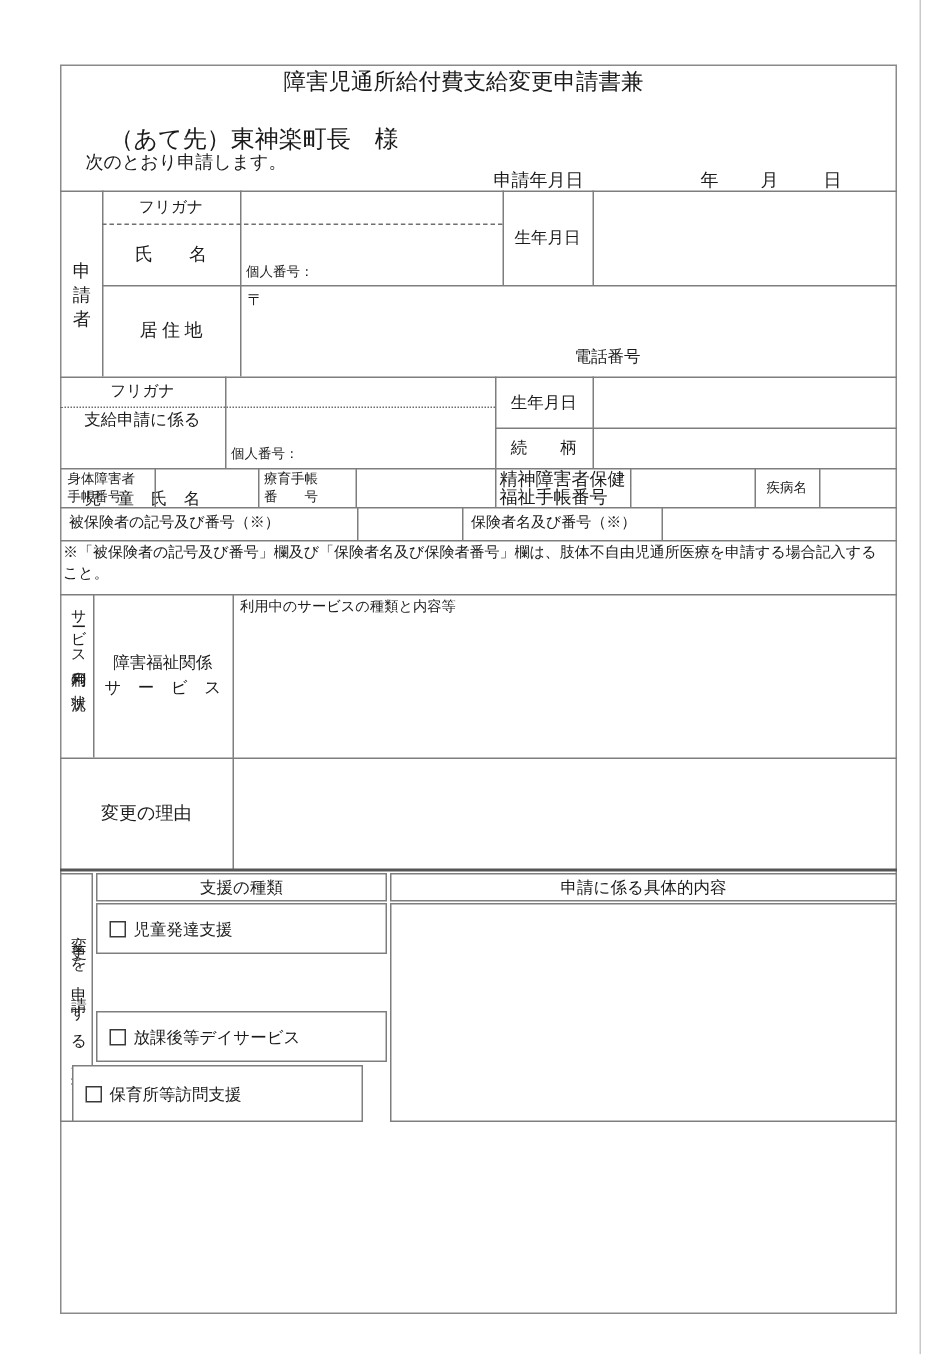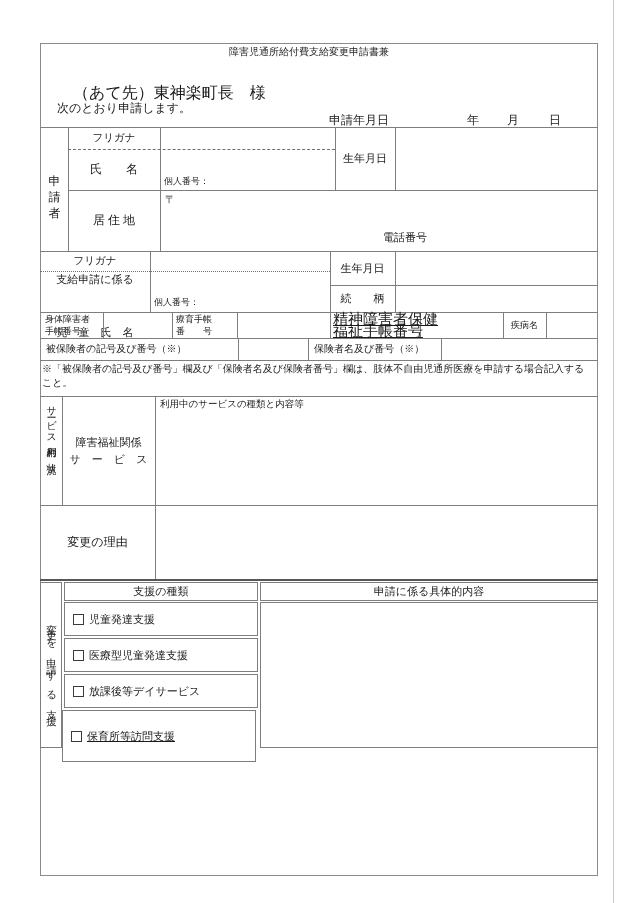--- a/index.html
+++ b/index.html
@@ -24,21 +24,21 @@
 </head>
 <body>
 
 <div id="page">
 
   <div class="pageedge" style="left:613px;top:0;width:1px;height:903px;"></div>
 
 
   <div class="outer" style="left:40px;top:43px;width:558px;height:833px;"></div>
 
-  <div class="abs ctr" style="left:40px;top:45px;width:538px;font-size:10px;">障害児通所給付費支給変更申請書兼</div>
+  <div class="abs ctr" style="left:40px;top:45px;width:538px;font-size:15px;">障害児通所給付費支給変更申請書兼</div>
   <div class="abs" style="left:73px;top:83px;font-size:16px;">（あて先）東神楽町長　様</div>
   <div class="abs" style="left:57px;top:100px;font-size:12px;">次のとおり申請します。</div>
   <div class="abs" style="left:329px;top:112px;font-size:12px;">申請年月日</div>
   <div class="abs" style="left:467px;top:112px;font-size:12px;">年</div>
   <div class="abs" style="left:507px;top:112px;font-size:12px;">月</div>
   <div class="abs" style="left:549px;top:112px;font-size:12px;">日</div>
 
   <div class="ln" style="left:40px;top:127px;width:558px;height:1px;"></div>
   <div class="ln" style="left:68px;top:127px;width:1px;height:124px;"></div>
   <div class="ln" style="left:160px;top:127px;width:1px;height:124px;"></div>
@@ -79,21 +79,21 @@
   <div class="ln" style="left:330px;top:312px;width:1px;height:26px;"></div>
   <div class="ln" style="left:420px;top:312px;width:1px;height:26px;"></div>
   <div class="ln" style="left:503px;top:312px;width:1px;height:26px;"></div>
   <div class="ln" style="left:546px;top:312px;width:1px;height:26px;"></div>
   <div class="ln" style="left:40px;top:338px;width:558px;height:1px;"></div>
 
   <div class="abs pre" style="left:45px;top:313px;font-size:9px;line-height:12px;">身体障害者
 手帳番号</div>
   <div class="abs pre" style="left:176px;top:313px;font-size:9px;line-height:12px;">療育手帳
 番　　号</div>
-  <div class="abs pre" style="left:333px;top:313px;font-size:15px;line-height:12px;text-decoration:underline;">精神障害者保健
+  <div class="abs pre" style="left:333px;top:313px;font-size:12px;line-height:12px;">精神障害者保健
 福祉手帳番号</div>
   <div class="abs ctr" style="left:503px;top:312px;width:43px;height:26px;font-size:9px;">疾病名</div>
 
   <div class="ln" style="left:238px;top:338px;width:1px;height:22px;"></div>
   <div class="ln" style="left:308px;top:338px;width:1px;height:22px;"></div>
   <div class="ln" style="left:441px;top:338px;width:1px;height:22px;"></div>
   <div class="ln" style="left:40px;top:360px;width:558px;height:1px;"></div>
 
   <div class="abs" style="left:46px;top:338px;font-size:10px;line-height:22px;">被保険者の記号及び番号（※）</div>
   <div class="abs" style="left:42px;top:362px;width:552px;font-size:10px;line-height:13.5px;">※「被保険者の記号及び番号」欄及び「保険者名及び保険者番号」欄は、肢体不自由児通所医療を申請する場合記入すること。</div>
@@ -118,27 +118,23 @@
   <div class="cell vwrap" style="left:40px;top:582px;width:22px;height:166px;">
     <span class="vtext" style="font-size:10.5px;letter-spacing:7px;">変更を申請する支援</span>
   </div>
   <div class="cell ctr" style="left:64px;top:582px;width:194px;height:19px;font-size:11px;">支援の種類</div>
   <div class="cell ctr" style="left:260px;top:582px;width:338px;height:19px;font-size:11px;">申請に係る具体的内容</div>
 
   <div class="cell cbrow" style="left:64px;top:602px;width:194px;height:34px;">
     <span class="cb"></span>
     <span>児童発達支援</span>
   </div>
-  <div class="cell cbrow" style="left:64px;top:638px;width:194px;height:34px;">
-    <span class="cb"></span>
-    <span>医療型児童発達支援</span>
-  </div>
   <div class="cell cbrow" style="left:64px;top:674px;width:194px;height:34px;">
     <span class="cb"></span>
     <span>放課後等デイサービス</span>
   </div>
-  <div class="cell cbrow" style="left:62px;top:710px;width:194px;height:52px;text-decoration:underline;">
+  <div class="cell cbrow" style="left:48px;top:710px;width:194px;height:38px;">
     <span class="cb"></span>
     <span>保育所等訪問支援</span>
   </div>
   <div class="cell" style="left:260px;top:602px;width:338px;height:146px;"></div>
 
 </div>
 
 </body></html>

